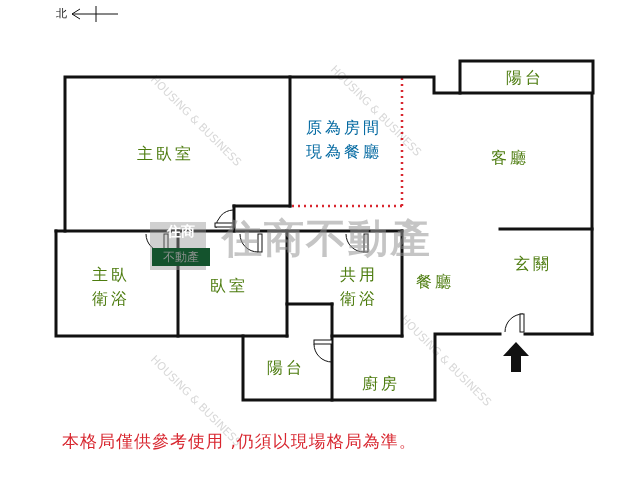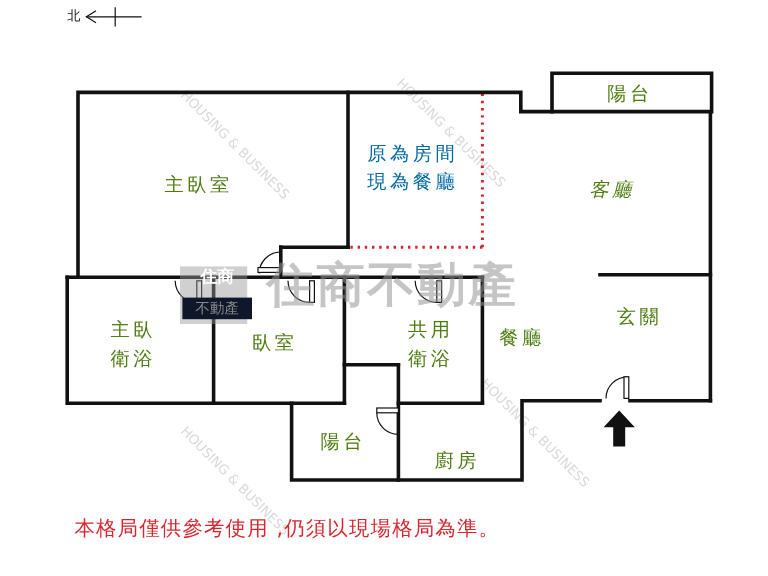--- a/index.html
+++ b/index.html
@@ -7,21 +7,21 @@
          font-family: "DejaVu Sans", sans-serif; }
   #plan { position:absolute; left:0; top:0; width:640px; height:480px; }
   .lbl { position:absolute; font-size:16px; color:#4d7c0f; letter-spacing:3px; white-space:nowrap; line-height:1; }
   .lbl.red { color:#0369a1; }
   .wm-big { position:absolute; left:222px; top:218px; font-size:40px; font-weight:bold;
             color:rgba(150,150,150,0.55); letter-spacing:2px; white-space:nowrap; line-height:1; }
   .wm-logo { position:absolute; left:150px; top:222px; width:56px; height:48px;
              background:rgba(150,150,150,0.45); }
   .wm-logo .t1 { position:absolute; left:0; top:2px; width:62px; text-align:center;
                  font-size:14px; color:#fff; font-weight:bold; line-height:1; }
-  .wm-logo .t2 { position:absolute; left:2px; top:26px; width:58px; height:18px; background:#0f172a;
+  .wm-logo .t2 { position:absolute; left:2px; top:26px; width:58px; height:18px; background:#14532d;
                  text-align:center; font-size:12px; color:rgba(150,150,150,0.9); line-height:18px; }
   .disclaimer { position:absolute; left:62px; top:433px; font-size:17px; color:#d8262f;
                 letter-spacing:1px; white-space:nowrap; line-height:1; }
   .north { position:absolute; left:56px; top:8px; font-size:11px; color:#111; line-height:1; }
 </style>
 </head>
 <body>
 
 <svg id="plan" viewBox="0 0 640 480" xmlns="http://www.w3.org/2000/svg">
 
@@ -112,21 +112,21 @@
   <div class="t1">住商</div>
   <div class="t2">不動產</div>
 </div>
 <div class="wm-big">住商不動產</div>
 
 <div class="north">北</div>
 
 <div class="lbl" style="left:137px;top:146px;">主臥室</div>
 <div class="lbl red" style="left:306px;top:120px;">原為房間</div>
 <div class="lbl red" style="left:306px;top:144px;">現為餐廳</div>
-<div class="lbl" style="left:491px;top:150px;font-style:italic;">客廳</div>
+<div class="lbl" style="left:491px;top:150px;">客廳</div>
 <div class="lbl" style="left:506px;top:70px;">陽台</div>
 <div class="lbl" style="left:92px;top:267px;">主臥</div>
 <div class="lbl" style="left:92px;top:291px;">衛浴</div>
 <div class="lbl" style="left:210px;top:278px;">臥室</div>
 <div class="lbl" style="left:340px;top:267px;">共用</div>
 <div class="lbl" style="left:340px;top:291px;">衛浴</div>
 <div class="lbl" style="left:416px;top:274px;">餐廳</div>
 <div class="lbl" style="left:514px;top:256px;">玄關</div>
 <div class="lbl" style="left:267px;top:360px;">陽台</div>
 <div class="lbl" style="left:362px;top:376px;">廚房</div>

